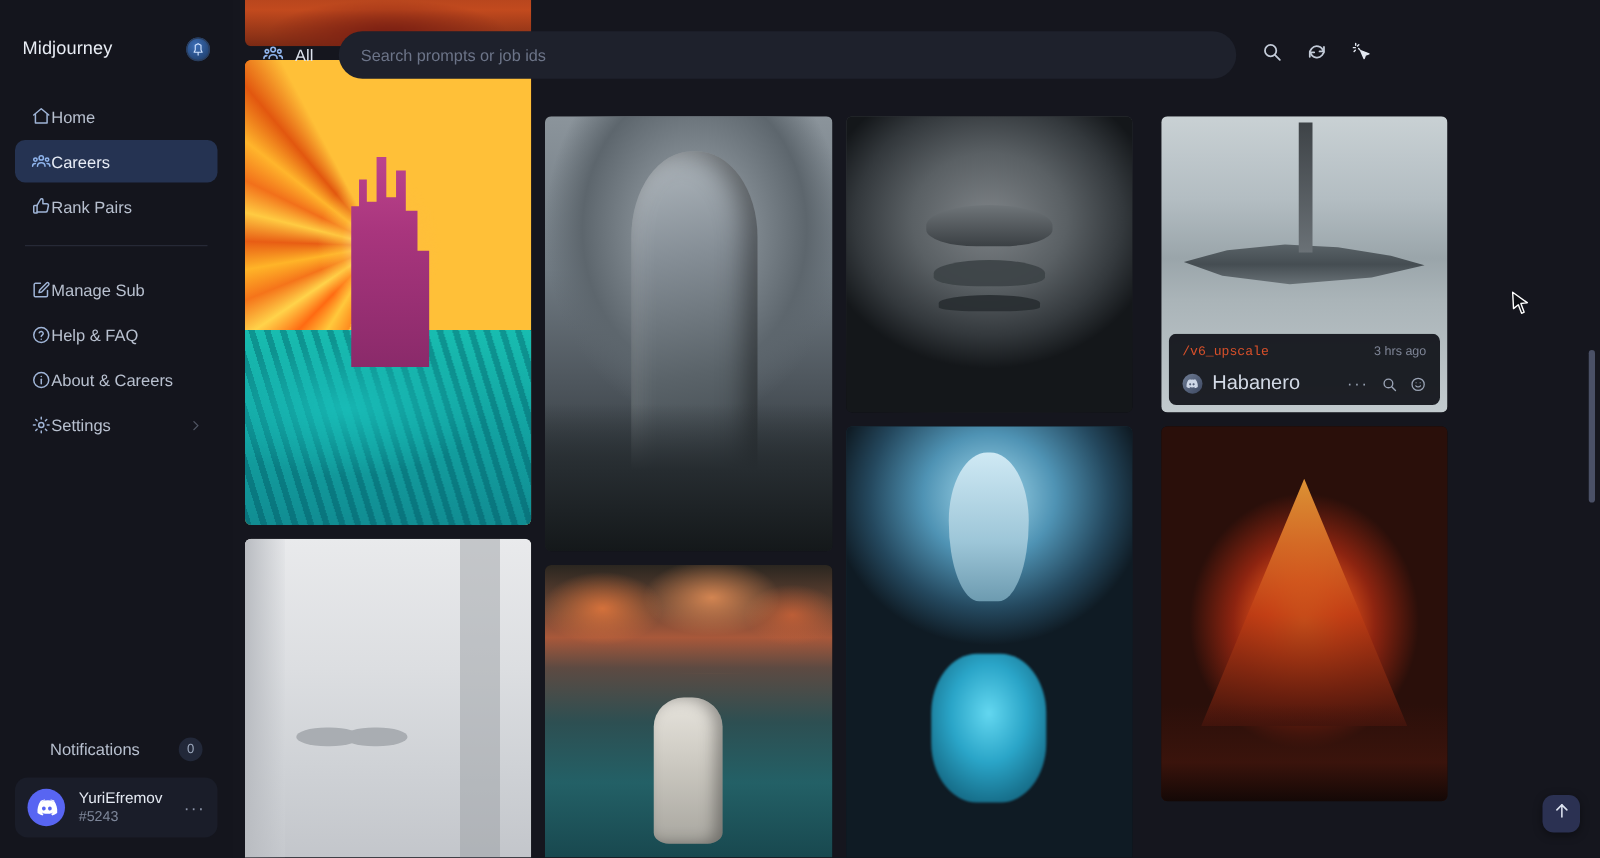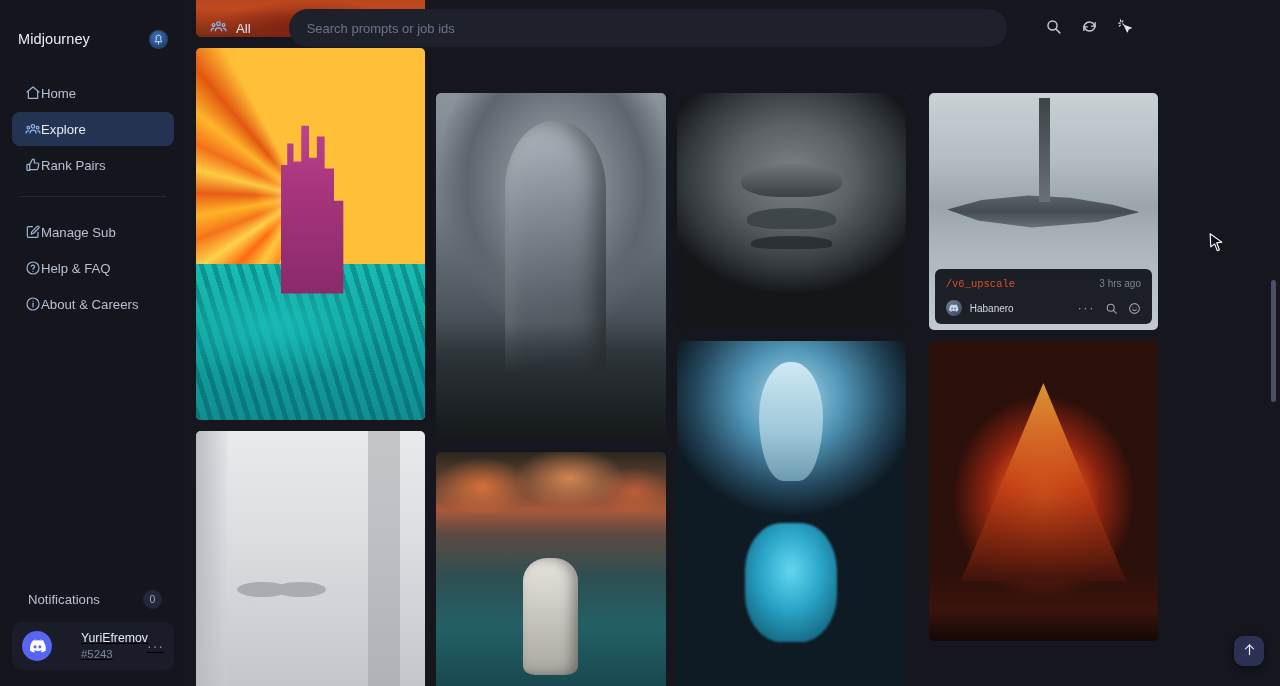--- a/index.html
+++ b/index.html
@@ -44,54 +44,54 @@
   .nav-item .nico svg { width: 16px; height: 16px; display:block; }
   .nav-label { white-space: nowrap; }
   .chev { margin-left: auto; opacity: .5; display:flex; }
   .chev svg { width: 11px; height: 11px; }
 
   .divider { height: 1px; background: #262936; margin: 14px 20px 12px 20px; }
 
   .sidebar-spacer { flex: 1 1 auto; }
 
   .notif-row {
-    display: flex; align-items: center; gap: 4px;
+    display: flex; align-items: center; gap: 16px;
     height: 34px; margin: 0 12px 6px 12px; padding: 0 12px;
     border-radius: 8px; color: #b8c0cf; font-size: 13.2px; cursor: pointer;
   }
   .notif-count {
     margin-left: auto; min-width: 19px; height: 19px; border-radius: 50%;
     background: #222839; color: #9aa6bb; font-size: 10.5px;
     display: flex; align-items: center; justify-content: center;
   }
   .user-card {
-    display: flex; align-items: center; gap: 29px;
+    display: flex; align-items: center; gap: 11px;
     margin: 0 12px 16px 12px; padding: 9px 10px;
-    border-radius: 10px; background: #1a1d29; cursor: pointer; text-decoration: underline;
+    border-radius: 10px; background: #1a1d29; cursor: pointer;
   }
   .user-avatar {
     width: 30px; height: 30px; border-radius: 50%;
     background: #5865f2; display: flex; align-items: center; justify-content: center;
     flex: 0 0 30px;
   }
   .user-avatar svg { width: 19px; height: 14px; fill: #fff; }
   .user-meta { display: flex; flex-direction: column; line-height: 1.25; min-width: 0;}
   .user-name { color: #e4e9f2; font-size: 12.3px; white-space: nowrap; }
   .user-tag  { color: #7d8699; font-size: 11.4px; }
   .user-more { margin-left: auto; color: #8a93a6; font-size: 14px; letter-spacing: 1px; }
 
   
   .main {
     flex: 1 1 auto; height: 686px; position: relative;
     background: #15161e; overflow: hidden;
   }
   .topbar {
     height: 48px; display: flex; align-items: center;
-    padding: 0 36px 0 18px; gap: 32px;
-    position: absolute; top: 4px; left: 0; right: 0; z-index: 6;
+    padding: 0 36px 0 18px; gap: 14px;
+    position: absolute; top: 20px; left: 0; right: 0; z-index: 6;
   }
   .filter-pill {
     display: flex; align-items: center; gap: 9px;
     color: #dfe5ef; font-size: 13.2px; cursor: pointer;
     padding: 4px 6px; border-radius: 7px;
   }
   .filter-pill svg { width: 17px; height: 17px; }
 
   .search-wrap {
     flex: 1 1 auto; height: 38px; background: #1e212c;
@@ -142,21 +142,21 @@
   .info-cmd { color: #d8502a; font-size: 10.5px; font-family: "Liberation Mono", monospace; }
   .info-time { color: #7e8596; font-size: 10px; }
   .info-prompt { color: #cfd6e2; font-size: 10.7px; line-height: 1.35; margin-top: 5px; }
   .info-bottom { display: flex; align-items: center; gap: 8px; margin-top: 10px; }
   .info-av {
     width: 16px; height: 16px; border-radius: 50%; flex: 0 0 16px;
     background: linear-gradient(135deg,#6f7d95,#3c4761);
     display:flex;align-items:center;justify-content:center;
   }
   .info-av svg { width: 11px; height: 8px; fill:#cfd8e8; }
-  .info-user { color: #d3dae6; font-size: 10px; }
+  .info-user { color: #d3dae6; font-size: 16px; }
   .info-actions { margin-left: auto; display: flex; align-items: center; gap: 10px; color: #9aa3b4; }
   .info-actions .ia { cursor: pointer; display:flex; align-items:center; }
   .info-actions svg { width: 13px; height: 13px; }
   .dots { font-size: 13px; letter-spacing: 1.5px; line-height: 8px; }
 
   
   .cursor { position: absolute; left: 1022px; top: 232px; z-index: 30; pointer-events: none; }
   .cursor svg { width: 17px; height: 22px; }
 
   
@@ -348,21 +348,21 @@
         <span class="nico">
           <svg viewBox="0 0 24 24" fill="none" stroke="#8fb4ec" stroke-width="1.8" stroke-linecap="round" stroke-linejoin="round">
             <circle cx="12" cy="8" r="2.6"></circle>
               <circle cx="5" cy="10" r="2"></circle>
               <circle cx="19" cy="10" r="2"></circle>
             <path d="M7.5 18c0-2.5 2-4.2 4.5-4.2S16.5 15.5 16.5 18"></path>
             <path d="M1.6 18c0-2 1.4-3.2 3.4-3.2"></path>
               <path d="M22.4 18c0-2-1.4-3.2-3.4-3.2"></path>
           </svg>
         </span>
-        <span class="nav-label">Explore</span>
+        <span class="nav-label">Careers</span>
       </div>
 
       <div class="nav-item">
         <span class="nico">
           <svg viewBox="0 0 24 24" fill="none" stroke="#9fb4d6" stroke-width="1.8" stroke-linecap="round" stroke-linejoin="round">
             <path d="M7 11v9H4a1 1 0 0 1-1-1v-7a1 1 0 0 1 1-1z"></path>
             <path d="M7 11l4.2-7.4A1.6 1.6 0 0 1 14 4.4V9h4.6a2 2 0 0 1 2 2.4l-1.3 6A2 2 0 0 1 17.3 19H7"></path>
           </svg>
         </span>
         <span class="nav-label">Rank Pairs</span>
@@ -397,20 +397,34 @@
         <span class="nico">
           <svg viewBox="0 0 24 24" fill="none" stroke="#9fb4d6" stroke-width="1.8" stroke-linecap="round" stroke-linejoin="round">
             <circle cx="12" cy="12" r="9"></circle>
               <path d="M12 11v5.5"></path>
             <circle cx="12" cy="7.8" r=".9" fill="#9fb4d6" stroke="none"></circle>
           </svg>
         </span>
         <span class="nav-label">About &amp; Careers</span>
       </div>
 
+      <div class="nav-item">
+        <span class="nico">
+          <svg viewBox="0 0 24 24" fill="none" stroke="#9fb4d6" stroke-width="1.8" stroke-linecap="round" stroke-linejoin="round">
+            <circle cx="12" cy="12" r="3.1"></circle>
+            <path d="M12 2.6v2.2M12 19.2v2.2M21.4 12h-2.2M4.8 12H2.6M18.6 5.4l-1.6 1.6M7 17l-1.6 1.6M18.6 18.6 17 17M7 7 5.4 5.4"></path>
+          </svg>
+        </span>
+        <span class="nav-label">Settings</span>
+        <span class="chev">
+          <svg viewBox="0 0 24 24" fill="none" stroke="#8a93a6" stroke-width="2.4" stroke-linecap="round" stroke-linejoin="round">
+            <path d="M9 5l7 7-7 7"></path>
+          </svg>
+        </span>
+      </div>
     </nav>
 
     <div class="sidebar-spacer"></div>
 
     <div class="notif-row">
       <span class="nico">
         <svg viewBox="0 0 24 24" fill="none" stroke="#9fb4d6" stroke-width="1.8" stroke-linecap="round" stroke-linejoin="round">
           <path d="M6.2 16.5V11a5.8 5.8 0 1 1 11.6 0v5.5l1.4 2H4.8z"></path>
           <path d="M10.2 19.8a2 2 0 0 0 3.6 0"></path>
         </svg>

